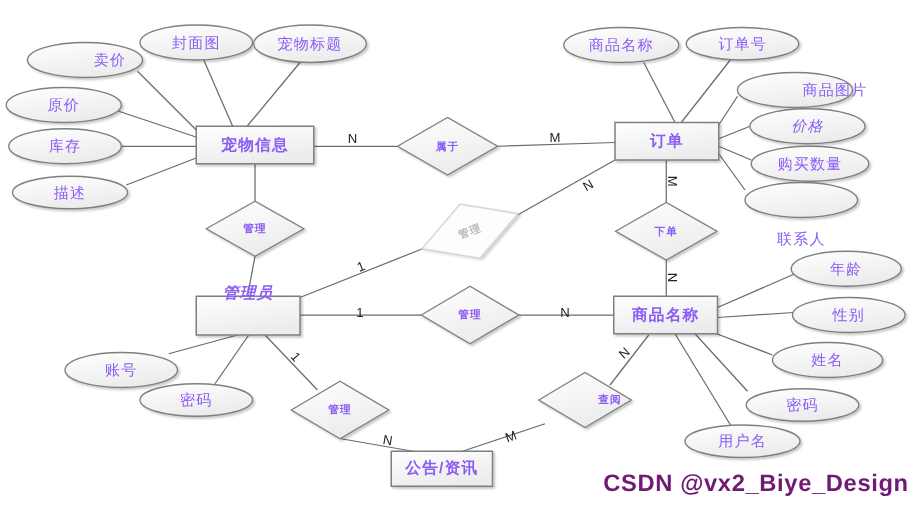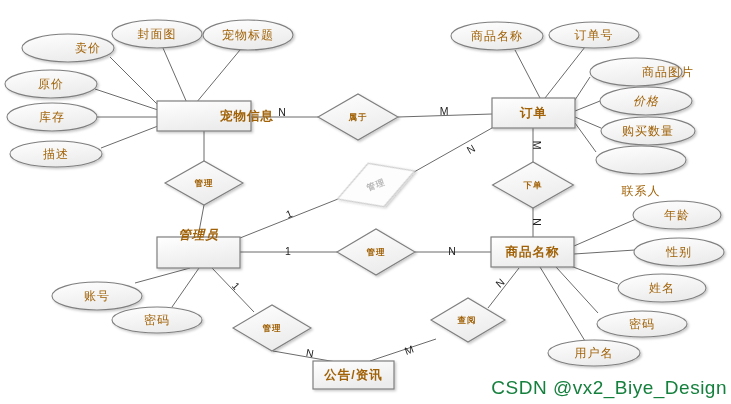--- a/index.html
+++ b/index.html
@@ -1,20 +1,20 @@
 <!DOCTYPE html>
 <html><head>
 <meta charset="utf-8">
 <style>
   html,body{margin:0;padding:0;background:#ffffff;}
   #canvas{position:relative;width:731px;height:404px;background:#ffffff;overflow:hidden;
           font-family:"Liberation Sans","DejaVu Sans",sans-serif;}
   #diagram-svg{position:absolute;left:0;top:0;}
   .lbl{position:absolute;transform:translate(-50%,-50%);white-space:nowrap;line-height:1;
-       font-family:"Liberation Sans","DejaVu Sans",sans-serif;color:#a16207;pointer-events:none;}
+       font-family:"Liberation Sans","DejaVu Sans",sans-serif;color:#8b5cf6;pointer-events:none;}
   .lbl-entity{font-size:12.5px;font-weight:600;letter-spacing:1px;}
   .lbl-attr{font-size:12px;letter-spacing:1px;}
   .lbl-rel{font-size:8.5px;font-weight:700;letter-spacing:1px;}
   .lbl-card{font-size:10.5px;color:#222;}
   #watermark{position:absolute;right:4px;bottom:5px;font-size:19px;letter-spacing:0.5px;
              font-family:"Liberation Sans","DejaVu Sans",sans-serif;}
 </style>
 </head>
 <body>
 
@@ -88,21 +88,21 @@
       <ellipse cx="157" cy="320" rx="45" ry="13" fill="url(#g)" stroke="#7f7f7f" stroke-width="1.1" filter="url(#ds)"></ellipse>
       <polygon points="318,117 358,94 398,117 358,140" fill="url(#g)" stroke="#7f7f7f" stroke-width="1.1" filter="url(#ds)"></polygon>
       <polygon points="165,183 204,161 243,183 204,205" fill="url(#g)" stroke="#7f7f7f" stroke-width="1.1" filter="url(#ds)"></polygon>
       <polygon points="335,185 376,162 417,185 376,208" fill="#fdfdfd" stroke="#cccccc" stroke-width="1.1" filter="url(#ds)" transform="rotate(-20 376 185)"></polygon>
       <polygon points="492.5,185 533,162 573.5,185 533,208" fill="url(#g)" stroke="#7f7f7f" stroke-width="1.1" filter="url(#ds)"></polygon>
       <polygon points="337,252 376,229 415,252 376,275" fill="url(#g)" stroke="#7f7f7f" stroke-width="1.1" filter="url(#ds)"></polygon>
       <polygon points="233,328 272,305 311,328 272,351" fill="url(#g)" stroke="#7f7f7f" stroke-width="1.1" filter="url(#ds)"></polygon>
       <polygon points="431,320 468,298 505,320 468,342" fill="url(#g)" stroke="#7f7f7f" stroke-width="1.1" filter="url(#ds)"></polygon>
     </svg>
   <div id="labels">
-      <div class="lbl lbl-entity" style="left: 204px; top: 116px; margin-left: 43px;">宠物信息</div>
+      <div class="lbl lbl-entity" style="left: 204px; top: 116px;">宠物信息</div>
       <div class="lbl lbl-entity" style="left: 533.5px; top: 113px;">订单</div>
       <div class="lbl lbl-entity" style="left: 198.5px; top: 235px; font-style: italic;">管理员</div>
       <div class="lbl lbl-entity" style="left: 532.5px; top: 252px;">商品名称</div>
       <div class="lbl lbl-entity" style="left: 353.5px; top: 375px;">公告/资讯</div>
       <div class="lbl lbl-attr" style="left: 68px; top: 48px; margin-left: 20px;">卖价</div>
       <div class="lbl lbl-attr" style="left: 157px; top: 34px;">封面图</div>
       <div class="lbl lbl-attr" style="left: 248px; top: 35px;">宠物标题</div>
       <div class="lbl lbl-attr" style="left: 51px; top: 84px;">原价</div>
       <div class="lbl lbl-attr" style="left: 52px; top: 117px;">库存</div>
       <div class="lbl lbl-attr" style="left: 56px; top: 154px;">描述</div>
@@ -118,28 +118,28 @@
       <div class="lbl lbl-attr" style="left: 642px; top: 324px;">密码</div>
       <div class="lbl lbl-attr" style="left: 594px; top: 353px;">用户名</div>
       <div class="lbl lbl-attr" style="left: 97px; top: 296px;">账号</div>
       <div class="lbl lbl-attr" style="left: 157px; top: 320px;">密码</div>
       <div class="lbl lbl-rel" style="left: 358px; top: 117px;">属于</div>
       <div class="lbl lbl-rel" style="left: 204px; top: 183px;">管理</div>
       <div class="lbl lbl-rel" style="left: 376px; top: 185px; transform: translate(-50%, -50%) rotate(-20deg); color: rgb(184, 184, 184);">管理</div>
       <div class="lbl lbl-rel" style="left: 533px; top: 185px;">下单</div>
       <div class="lbl lbl-rel" style="left: 376px; top: 252px;">管理</div>
       <div class="lbl lbl-rel" style="left: 272px; top: 328px;">管理</div>
-      <div class="lbl lbl-rel" style="left: 467px; top: 320px;">查阅</div>
+      <div class="lbl lbl-rel" style="left: 488px; top: 320px;">查阅</div>
       <div class="lbl lbl-card" style="left: 282px; top: 112px;">N</div>
       <div class="lbl lbl-card" style="left: 444px; top: 111px;">M</div>
       <div class="lbl lbl-card" style="left: 537px; top: 145px; transform: translate(-50%, -50%) rotate(90deg);">M</div>
       <div class="lbl lbl-card" style="left: 537px; top: 222px; transform: translate(-50%, -50%) rotate(90deg);">N</div>
       <div class="lbl lbl-card" style="left: 289px; top: 214px; transform: translate(-50%, -50%) rotate(-22deg);">1</div>
       <div class="lbl lbl-card" style="left: 471px; top: 149px; transform: translate(-50%, -50%) rotate(-30deg);">N</div>
       <div class="lbl lbl-card" style="left: 288px; top: 251px;">1</div>
       <div class="lbl lbl-card" style="left: 452px; top: 251px;">N</div>
       <div class="lbl lbl-card" style="left: 236px; top: 286px; transform: translate(-50%, -50%) rotate(48deg);">1</div>
       <div class="lbl lbl-card" style="left: 310px; top: 353px; transform: translate(-50%, -50%) rotate(10deg);">N</div>
       <div class="lbl lbl-card" style="left: 409px; top: 350px; transform: translate(-50%, -50%) rotate(-20deg);">M</div>
       <div class="lbl lbl-card" style="left: 500px; top: 283px; transform: translate(-50%, -50%) rotate(-42deg);">N</div>
     </div>
-  <div id="watermark" style="color: #15803d;">CSDN @vx2_Biye_Design</div>
+  <div id="watermark" style="color: #701a75; font-weight: bold;">CSDN @vx2_Biye_Design</div>
 </div>
 
 </body></html>

